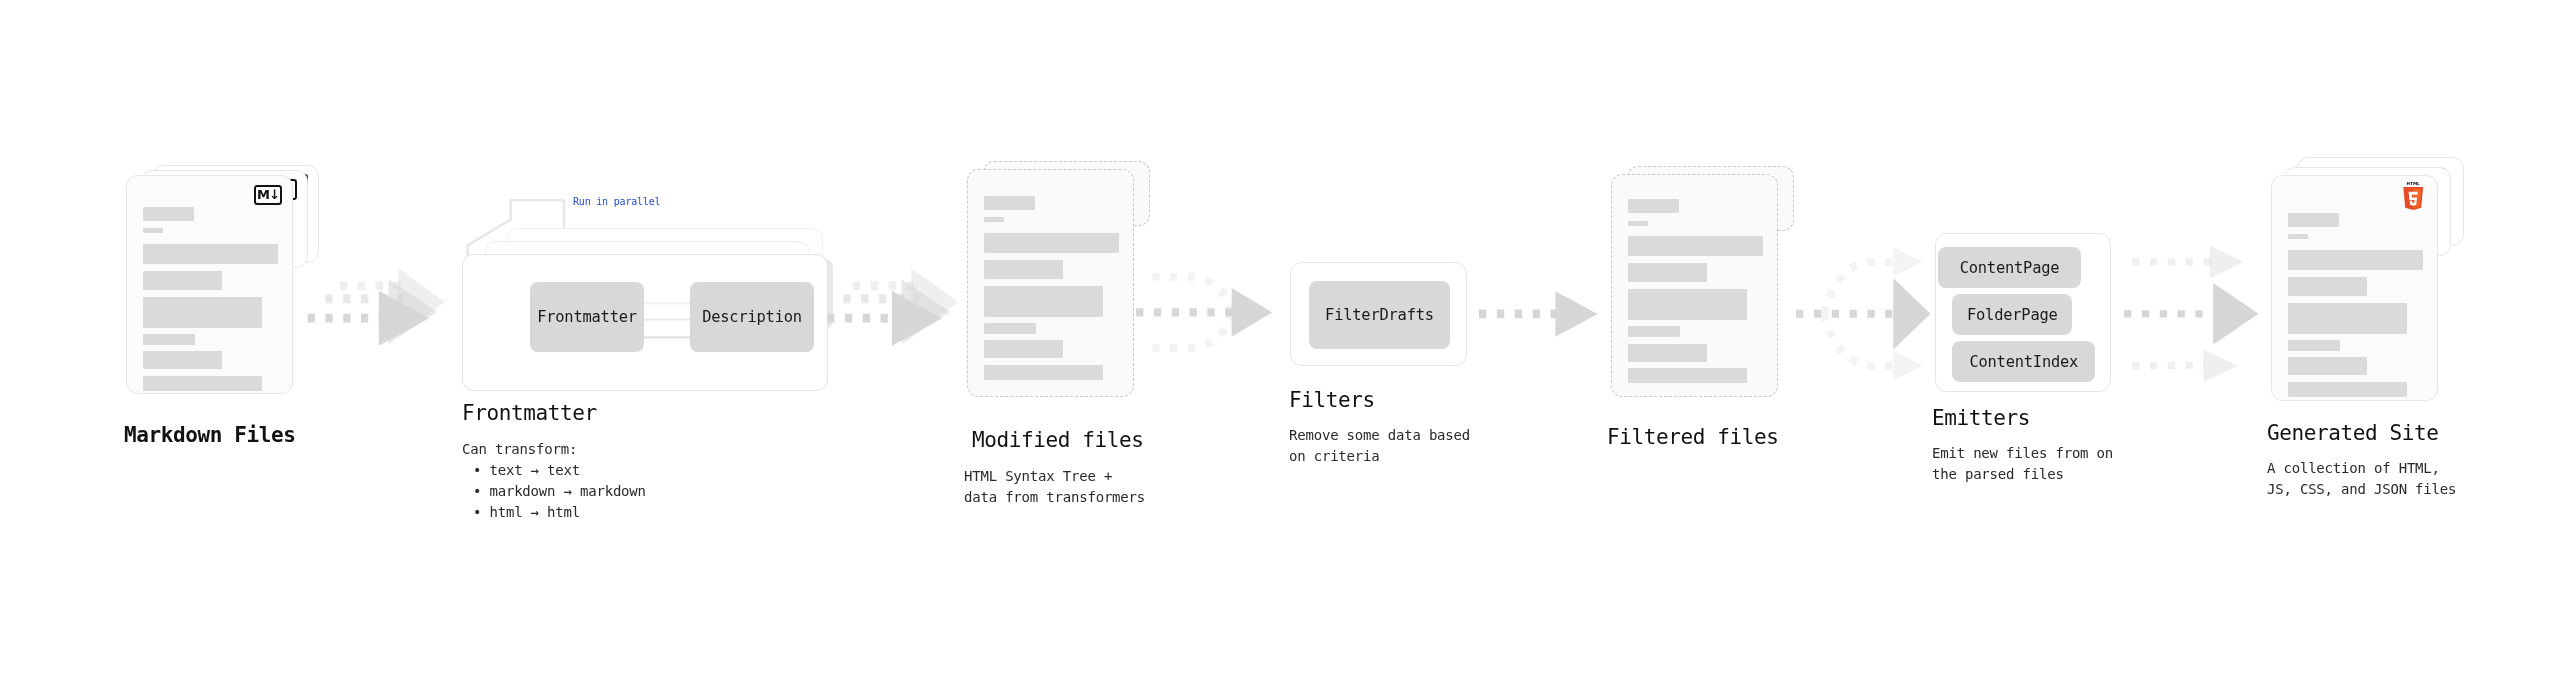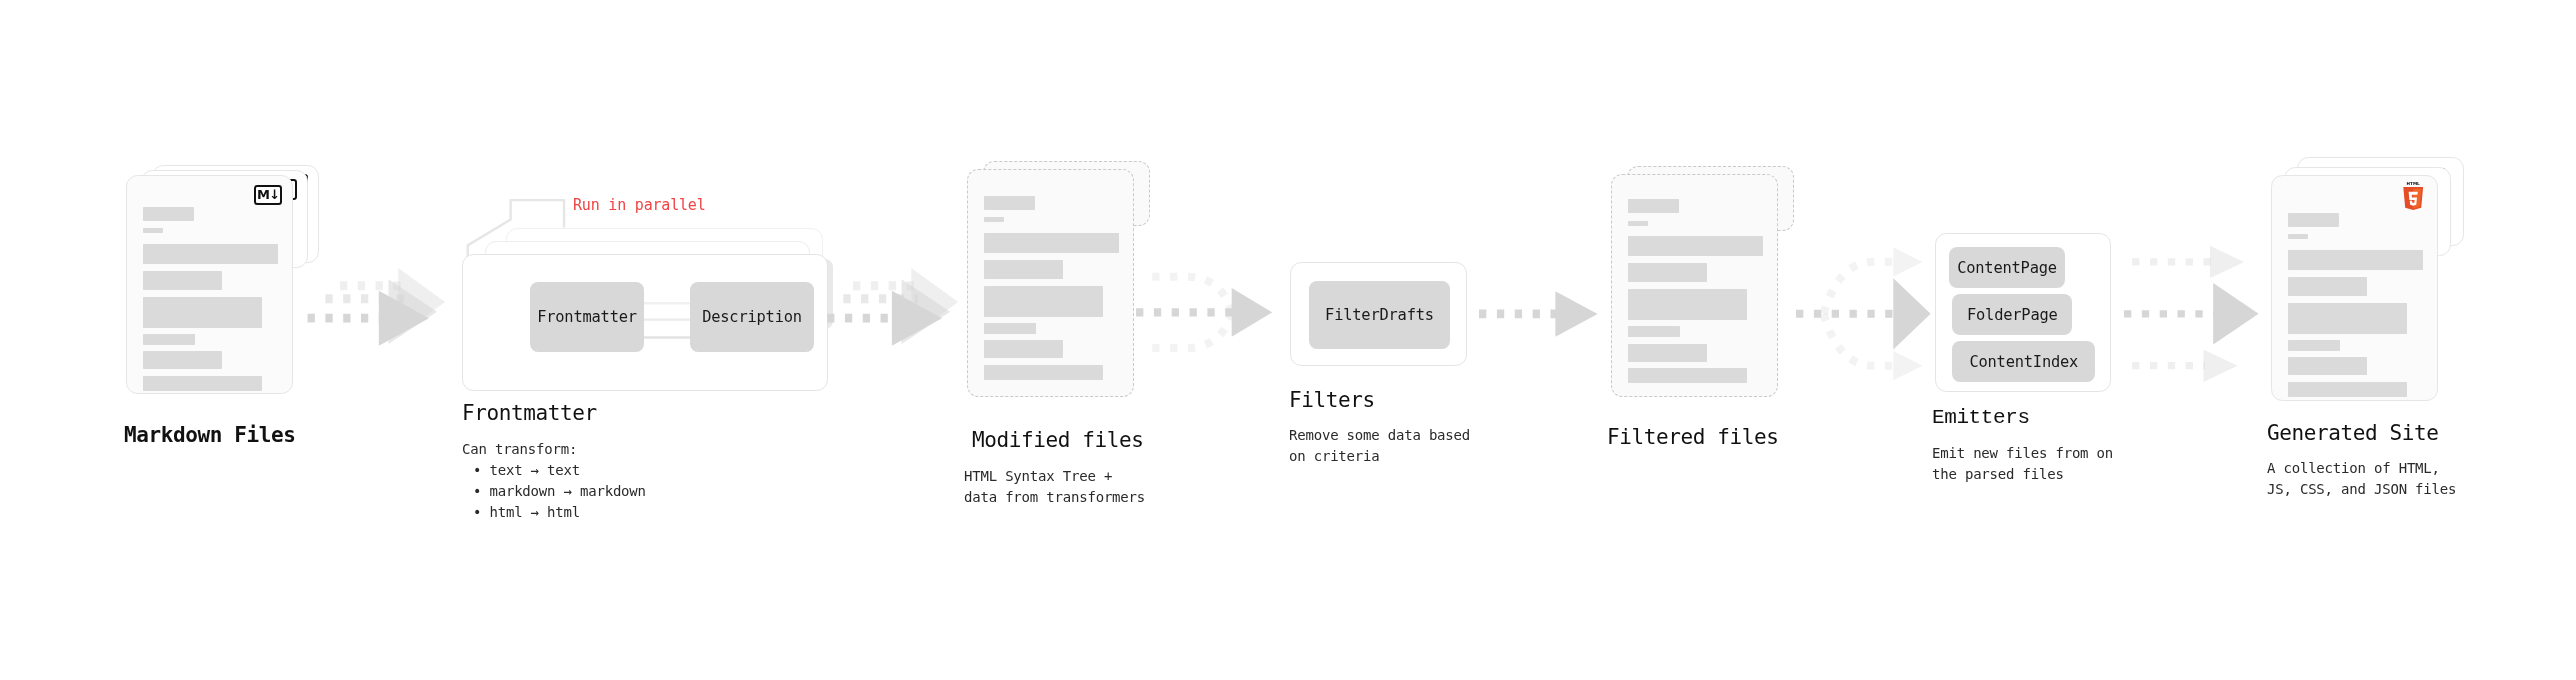--- a/index.html
+++ b/index.html
@@ -81,22 +81,22 @@
   .sub {
     position: absolute;
     font-size: 14px;
     color: #2a2a2a;
     line-height: 1.52;
     white-space: pre;
     letter-spacing: -0.2px;
   }
   .parallel-label {
     position: absolute;
-    font-size: 15px;
-    color: #ef4444;
+    font-size: 10px;
+    color: #1d4ed8;
     white-space: nowrap;
     letter-spacing: -0.2px;
   }
   svg { display: block; overflow: visible; }
 </style>
 </head>
 <body>
 
 <div id="stage">
 
@@ -245,25 +245,25 @@
       <path d="M0 96 H120" opacity="1"></path>
       <path d="M34 96 Q52 34 92 32 H124" opacity="0.30"></path>
       <path d="M34 96 Q52 158 92 160 H124" opacity="0.30"></path>
     </g>
     <polygon points="120,52 166,96 120,140" fill="#d6d6d6" opacity="1"></polygon>
     <polygon points="120,14 156,32 120,50" fill="#d6d6d6" opacity="0.30"></polygon>
     <polygon points="120,142 156,160 120,178" fill="#d6d6d6" opacity="0.30"></polygon>
   </svg>
 
   <div class="group-box" style="left:1935px; top:233px; width:176px; height:159px;">
-    <div class="chip" style="left:13px; top:13px; width:116px; height:41px;">ContentPage</div>
+    <div class="chip" style="left:2px; top:13px; width:143px; height:41px;">ContentPage</div>
     <div class="chip" style="left:16.3px; top:60px; width:120px; height:41px;">FolderPage</div>
     <div class="chip" style="left:16.3px; top:107px; width:143px; height:41px;">ContentIndex</div>
   </div>
-  <div class="title" style="left:1932px; top:406px;font-family:Liberation Mono, monospace;">Emitters</div>
+  <div class="title" style="left:1932px; top:406px;">Emitters</div>
   <div class="sub" style="left:1932px; top:443px;">Emit new files from on
 the parsed files</div>
 
   <svg class="abs" style="left:2124px; top:236px;" width="146" height="154" viewBox="0 0 180 190">
     <g fill="none" stroke="#d6d6d6" stroke-width="9" stroke-dasharray="9 13" stroke-linecap="butt">
       <path d="M10 32 H108" opacity="0.38"></path>
       <path d="M0 96 H112" opacity="1"></path>
       <path d="M10 160 H100" opacity="0.38"></path>
     </g>
     <polygon points="106,12 148,32 106,52" fill="#d6d6d6" opacity="0.38"></polygon>

